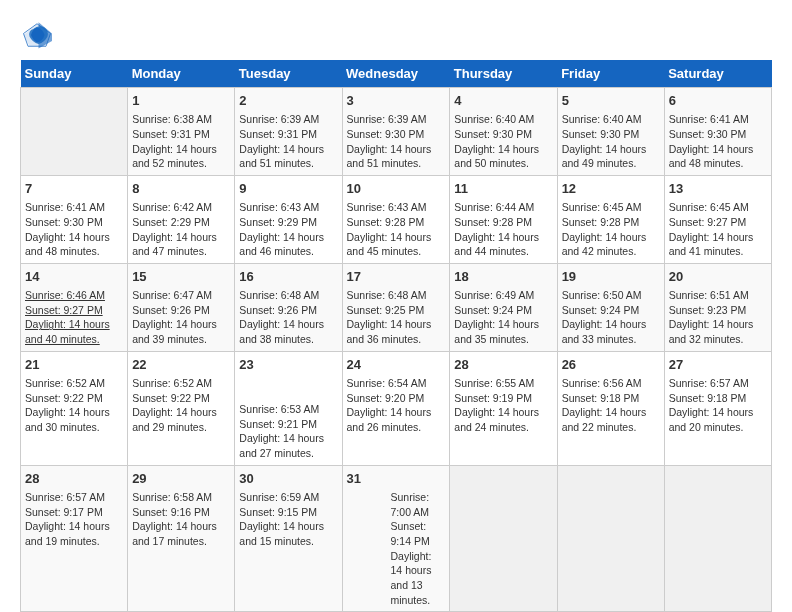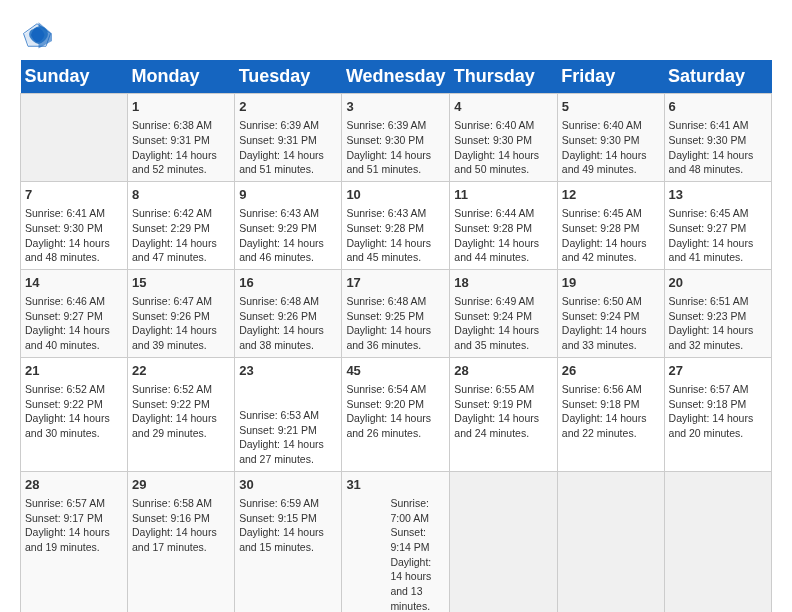--- a/index.html
+++ b/index.html
@@ -52,21 +52,21 @@
     table {
       width: 100%;
       border-collapse: collapse;
       font-size: 11px;
     }
     thead th {
       background-color: #1565c0;
       color: #fff;
       padding: 6px 4px;
       text-align: left;
-      font-size: 18px;
+      font-size: 13px;
       font-weight: bold;
     }
     tbody td {
       border: 1px solid #ccc;
       vertical-align: top;
       padding: 4px;
       width: 108px;
       min-height: 80px;
       color: #333;
       line-height: 1.4;
@@ -205,21 +205,21 @@
         <td>
           <span class="day-number">13</span>
           <div class="day-info" style="white-space: pre-line;">Sunrise: 6:45 AM
 Sunset: 9:27 PM
 Daylight: 14 hours and 41 minutes.</div>
         </td>
       </tr>
       <tr>
         <td>
           <span class="day-number">14</span>
-          <div class="day-info" style="white-space: pre-line;">Sunrise: 6:46 AM
+          <div class="day-info" style="white-space: pre-line; text-decoration: underline;">Sunrise: 6:46 AM
 Sunset: 9:27 PM
 Daylight: 14 hours and 40 minutes.</div>
         </td>
         <td>
           <span class="day-number">15</span>
           <div class="day-info" style="white-space: pre-line;">Sunrise: 6:47 AM
 Sunset: 9:26 PM
 Daylight: 14 hours and 39 minutes.</div>
         </td>
         <td>
@@ -266,21 +266,21 @@
 Sunset: 9:22 PM
 Daylight: 14 hours and 29 minutes.</div>
         </td>
         <td>
           <span class="day-number">23</span>
           <div class="day-info" style="white-space: pre-line; margin-top: 28px;">Sunrise: 6:53 AM
 Sunset: 9:21 PM
 Daylight: 14 hours and 27 minutes.</div>
         </td>
         <td>
-          <span class="day-number">45</span>
+          <span class="day-number">24</span>
           <div class="day-info" style="white-space: pre-line;">Sunrise: 6:54 AM
 Sunset: 9:20 PM
 Daylight: 14 hours and 26 minutes.</div>
         </td>
         <td>
           <span class="day-number">28</span>
           <div class="day-info" style="white-space: pre-line;">Sunrise: 6:55 AM
 Sunset: 9:19 PM
 Daylight: 14 hours and 24 minutes.</div>
         </td>

